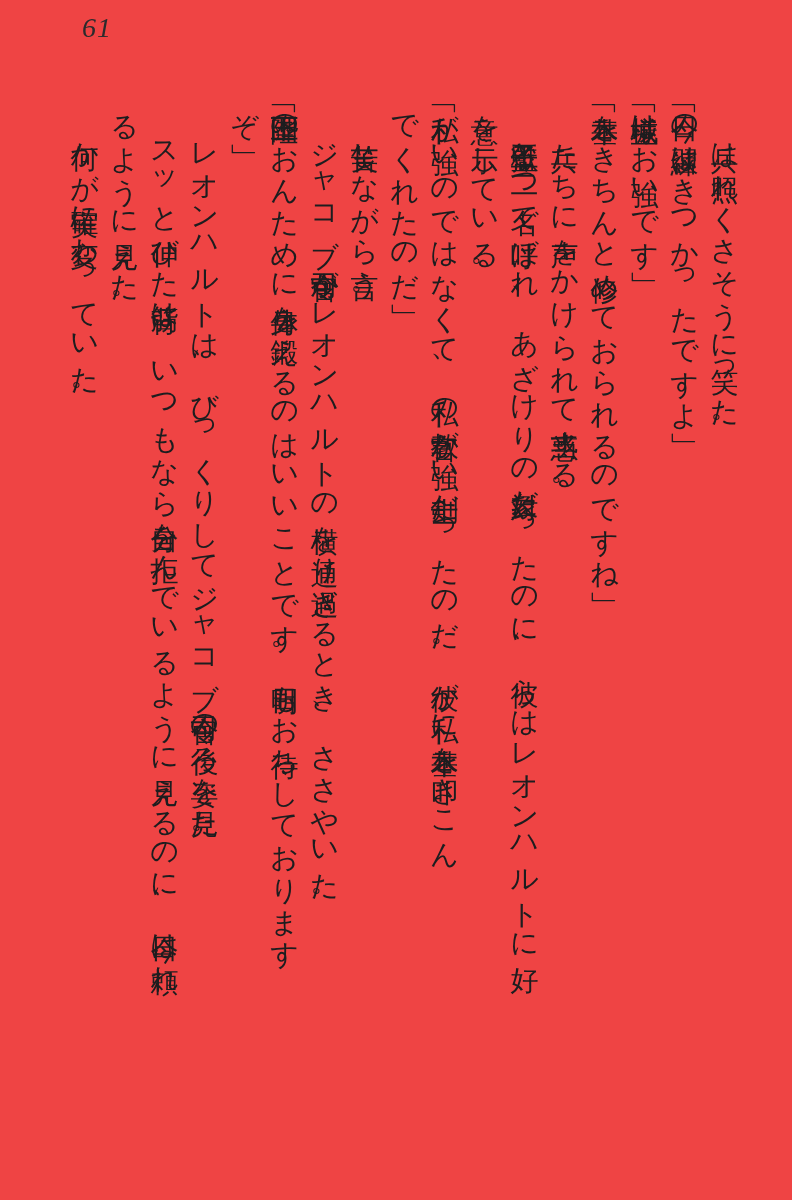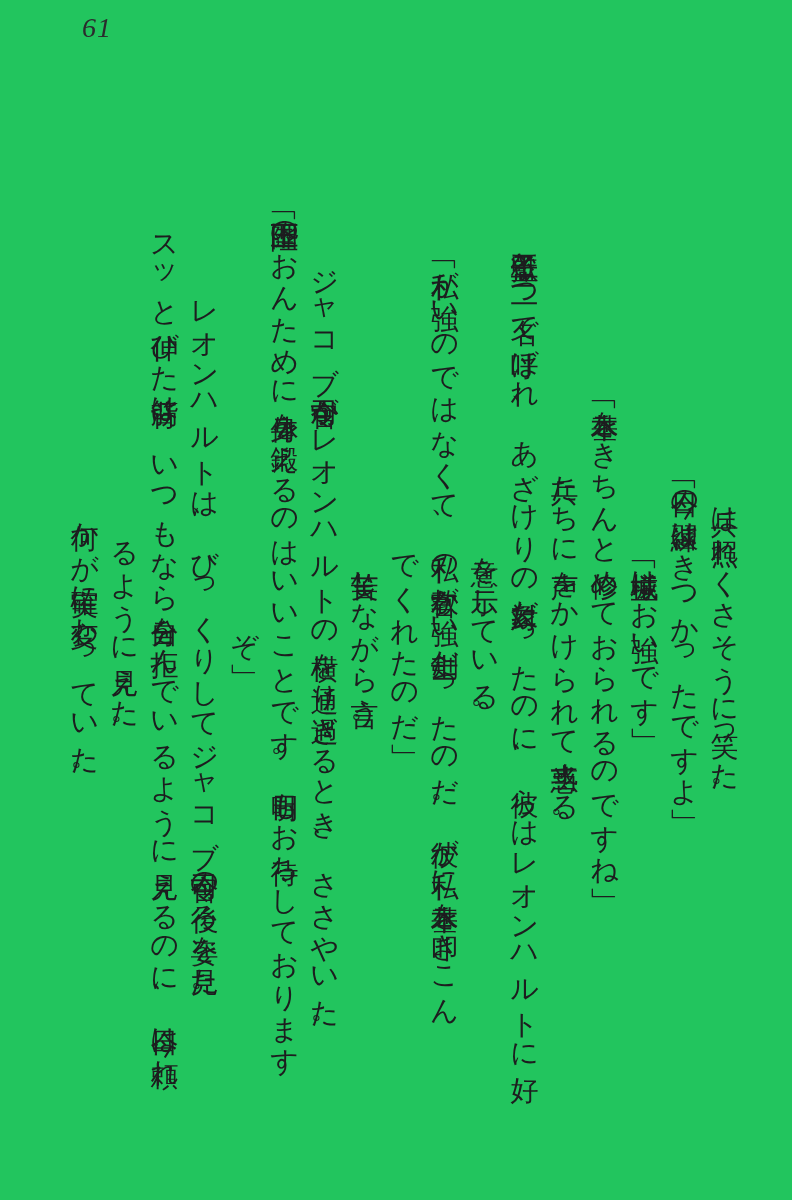--- a/index.html
+++ b/index.html
@@ -9,23 +9,22 @@
   body {
     width: 792px;
     height: 1200px;
     background: #fcfcfa;
     font-family: "Liberation Serif", "DejaVu Serif", serif;
   }
   .page {
     position: relative;
     width: 792px;
     height: 1200px;
-    background: #22c55e;
+    background: #ef4444;
     overflow: hidden;
-    text-align: center;
   }
   .page-number {
     position: absolute;
     left: 82px;
     top: 12px;
     font-size: 28px;
     font-style: italic;
     color: #2b2b2d;
     letter-spacing: 1px;
   }

